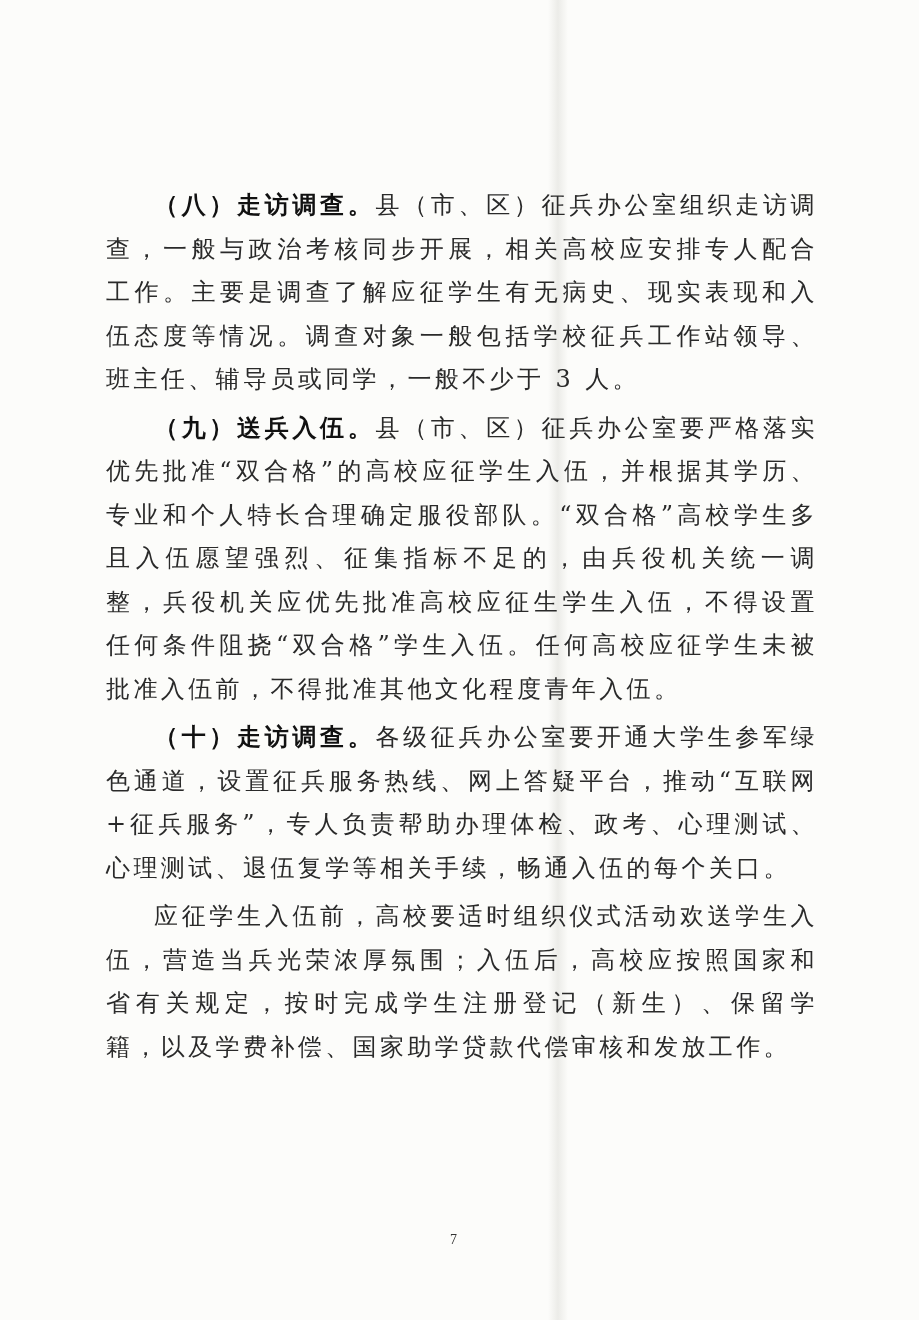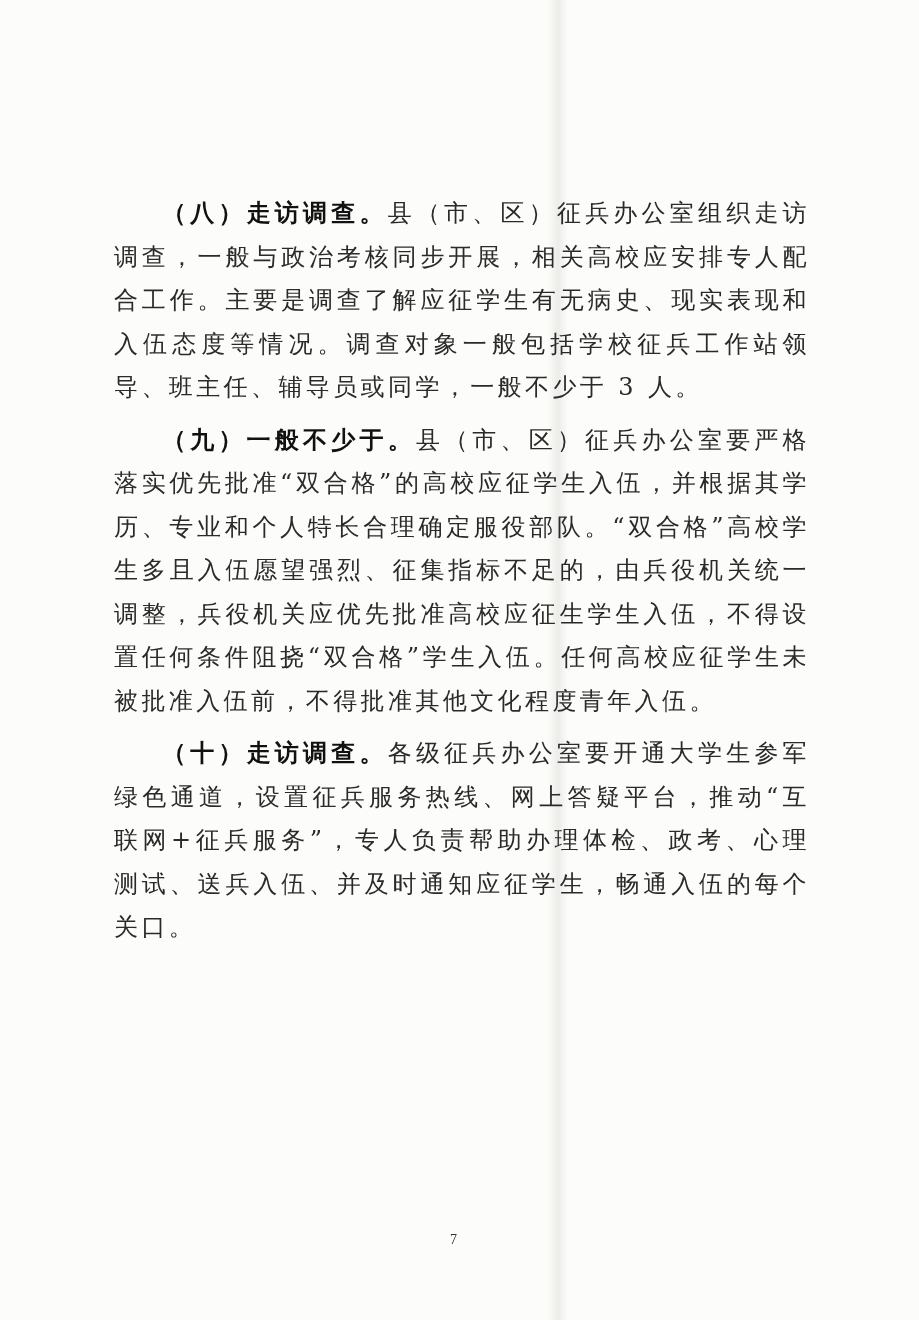--- a/index.html
+++ b/index.html
@@ -30,21 +30,21 @@
       height: 1320px;
       background: linear-gradient(to right, rgba(230,230,225,0) 0%, rgba(225,225,220,0.6) 50%, rgba(230,230,225,0) 100%);
     }
     .content {
       position: absolute;
       left: 106px;
       top: 183px;
       width: 712px;
     }
     .para {
-      margin: 8px;
+      margin: 0;
       font-size: 24px;
       line-height: 43.5px;
       letter-spacing: 3.4px;
       text-indent: 48px;
       text-align: justify;
     }
     .para + .para { margin-top: 4px; }
     .heading {
       font-weight: bold;
       color: #111;
@@ -60,21 +60,22 @@
   </style>
 </head>
 <body>
 
 <div class="page">
   <div class="scan-band"></div>
 
   <div class="content">
     <p class="para"><span class="heading">（八）走访调查。</span><span>县（市、区）征兵办公室组织走访调查，一般与政治考核同步开展，相关高校应安排专人配合工作。主要是调查了解应征学生有无病史、现实表现和入伍态度等情况。调查对象一般包括学校征兵工作站领导、班主任、辅导员或同学，一般不少于 3 人。</span></p>
 
-    <p class="para"><span class="heading">（九）一般不少于。</span><span>县（市、区）征兵办公室要严格落实优先批准“双合格”的高校应征学生入伍，并根据其学历、专业和个人特长合理确定服役部队。“双合格”高校学生多且入伍愿望强烈、征集指标不足的，由兵役机关统一调整，兵役机关应优先批准高校应征生学生入伍，不得设置任何条件阻挠“双合格”学生入伍。任何高校应征学生未被批准入伍前，不得批准其他文化程度青年入伍。</span></p>
+    <p class="para"><span class="heading">（九）送兵入伍。</span><span>县（市、区）征兵办公室要严格落实优先批准“双合格”的高校应征学生入伍，并根据其学历、专业和个人特长合理确定服役部队。“双合格”高校学生多且入伍愿望强烈、征集指标不足的，由兵役机关统一调整，兵役机关应优先批准高校应征生学生入伍，不得设置任何条件阻挠“双合格”学生入伍。任何高校应征学生未被批准入伍前，不得批准其他文化程度青年入伍。</span></p>
 
 
-    <p class="para"><span class="heading">（十）走访调查。</span><span>各级征兵办公室要开通大学生参军绿色通道，设置征兵服务热线、网上答疑平台，推动“互联网+征兵服务”，专人负责帮助办理体检、政考、心理测试、送兵入伍、并及时通知应征学生，畅通入伍的每个关口。</span></p>
+    <p class="para"><span class="heading">（十）走访调查。</span><span>各级征兵办公室要开通大学生参军绿色通道，设置征兵服务热线、网上答疑平台，推动“互联网+征兵服务”，专人负责帮助办理体检、政考、心理测试、心理测试、退伍复学等相关手续，畅通入伍的每个关口。</span></p>
 
+    <p class="para"><span class="heading"></span><span>应征学生入伍前，高校要适时组织仪式活动欢送学生入伍，营造当兵光荣浓厚氛围；入伍后，高校应按照国家和省有关规定，按时完成学生注册登记（新生）、保留学籍，以及学费补偿、国家助学贷款代偿审核和发放工作。</span></p>
   </div>
 
   <div class="page-number">7</div>
 </div>
 
 </body></html>

